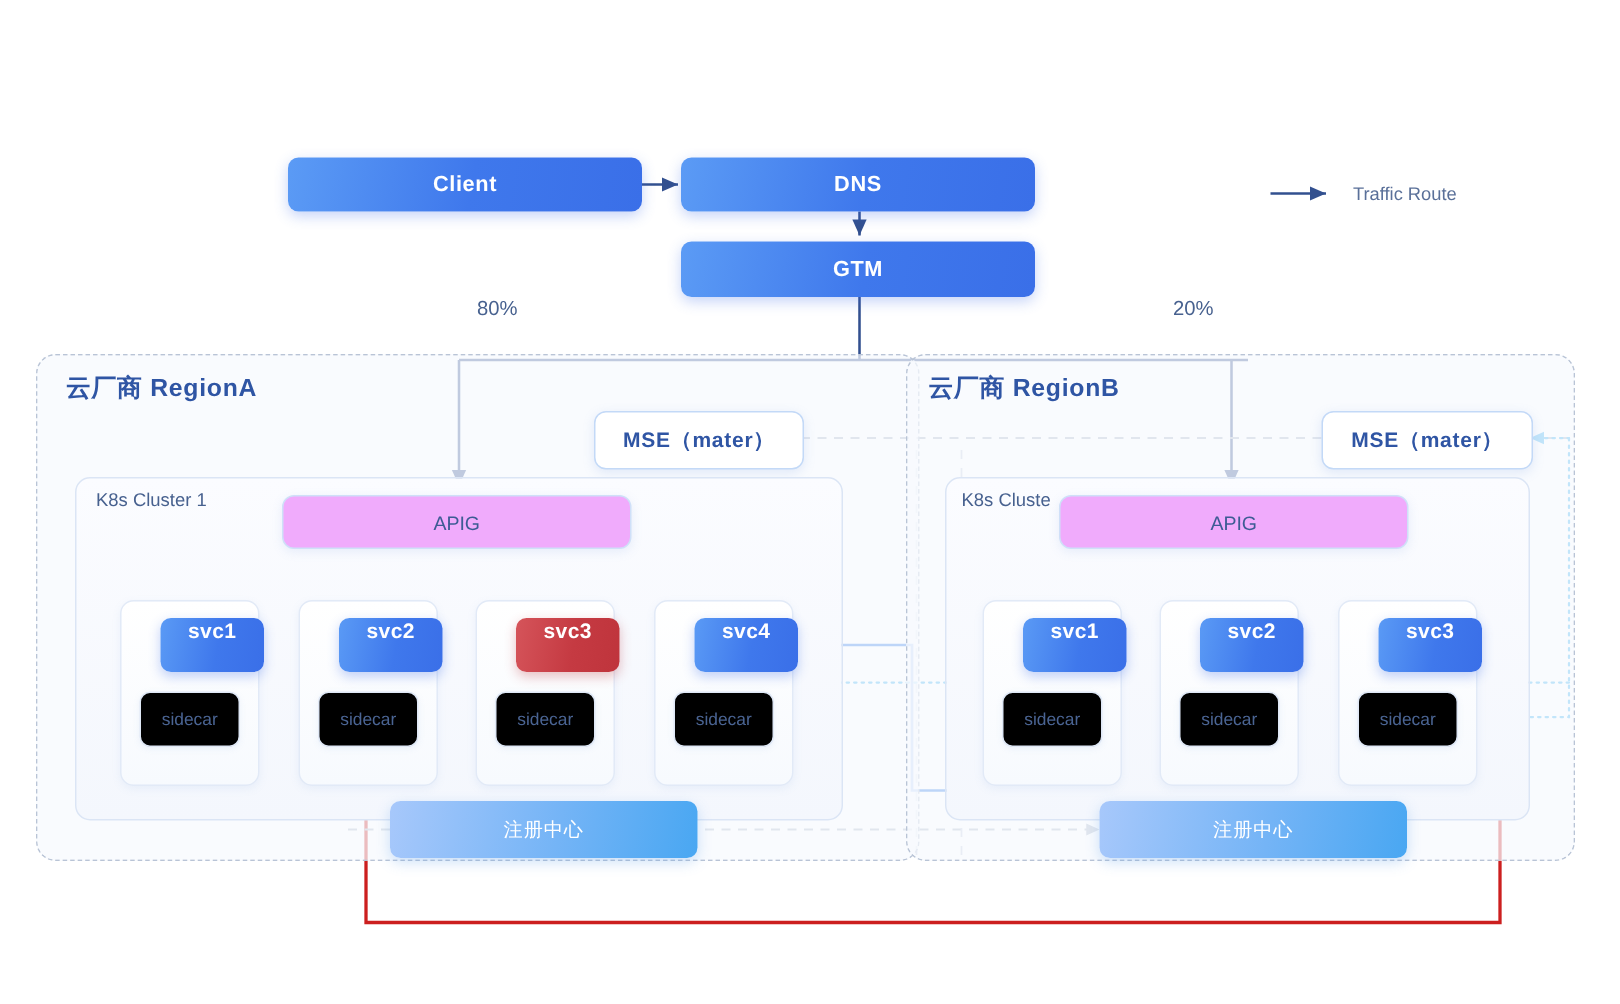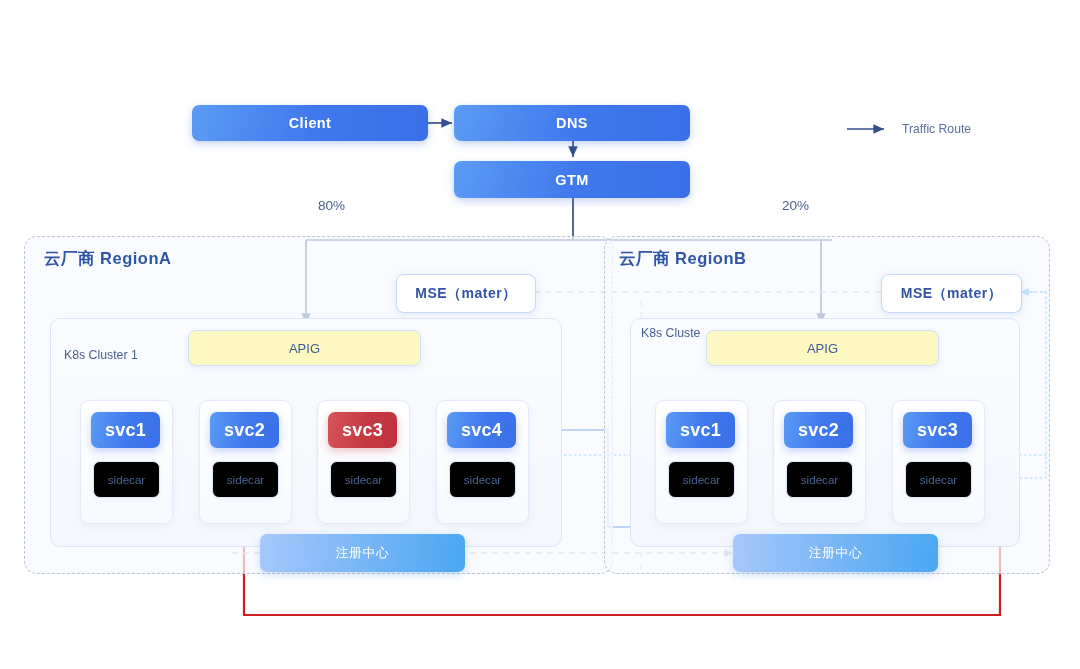--- a/index.html
+++ b/index.html
@@ -51,42 +51,43 @@
     position:absolute;
     font-size:12.3px;
     color:#4a6punset;
     color:#47618f;
     white-space:nowrap;
   }
   .apig{
     position:absolute;
     border:1.2px solid #cfe0f8;
     border-radius:8px;
-    background:#fef9c3;
+    background:#f0abfc;
     display:flex;align-items:center;justify-content:center;
     font-size:13px;color:#3c5b94;
     box-shadow:0 2px 7px rgba(110,150,220,.14);
   }
 
   
   .svccard{
     position:absolute;
     border:1.1px solid #e2eaf7;
     border-radius:9px;
     background:linear-gradient(180deg,#ffffff 0%,#f7fafe 100%);
     box-shadow:0 2px 6px rgba(120,155,220,.10);
   }
   .svc{
     position:absolute;
     border-radius:7px;
-    color:#fff;font-weight:bold;font-size:18px;
-    display:flex;align-items:center;justify-content:center;
+    color:#fff;font-weight:bold;font-size:14px;
+    display:flex;align-items:flex-start;justify-content:center;
     background:linear-gradient(100deg,#5a9af5 0%,#3f78ec 55%,#3a6fe8 100%);
     box-shadow:0 3px 8px rgba(62,110,232,.30);
     letter-spacing:.3px;
+    margin-left:16px;
   }
   .svc.alert{
     background:linear-gradient(100deg,#d5545a 0%,#c53a42 55%,#bf343c 100%);
     box-shadow:0 3px 8px rgba(190,55,62,.30);
   }
   .sidecar{
     position:absolute;
     border:1.1px solid #dfe8f6;
     border-radius:7px;background:#000000;
     display:flex;align-items:center;justify-content:center;
@@ -231,21 +232,21 @@
   </div>
 
   <div class="region" style="left:24px;top:236px;width:587px;height:336px;"></div>
   <div class="region-title" style="left:44px;top:248px;">云厂商 RegionA</div>
 
   <div class="mse" style="left:396px;top:274px;width:138px;height:37px;">
     <span>MSE（mater）</span>
   </div>
 
   <div class="cluster" style="left:50px;top:318px;width:510px;height:227px;"></div>
-  <div class="cluster-title" style="left:64px;top:326px;margin-top:22px;">K8s Cluster 1</div>
+  <div class="cluster-title" style="left:64px;top:326px;">K8s Cluster 1</div>
 
   <div class="apig" style="left:188px;top:330px;width:231px;height:34px;">
     <span>APIG</span>
   </div>
 
   <div class="svccard" style="left:80px;top:400px;width:91px;height:122px;"></div>
   <div class="svc" style="left:91px;top:412px;width:69px;height:36px;">
     <span>svc1</span>
   </div>
   <div class="sidecar" style="left:93px;top:461px;width:65px;height:35px;">

